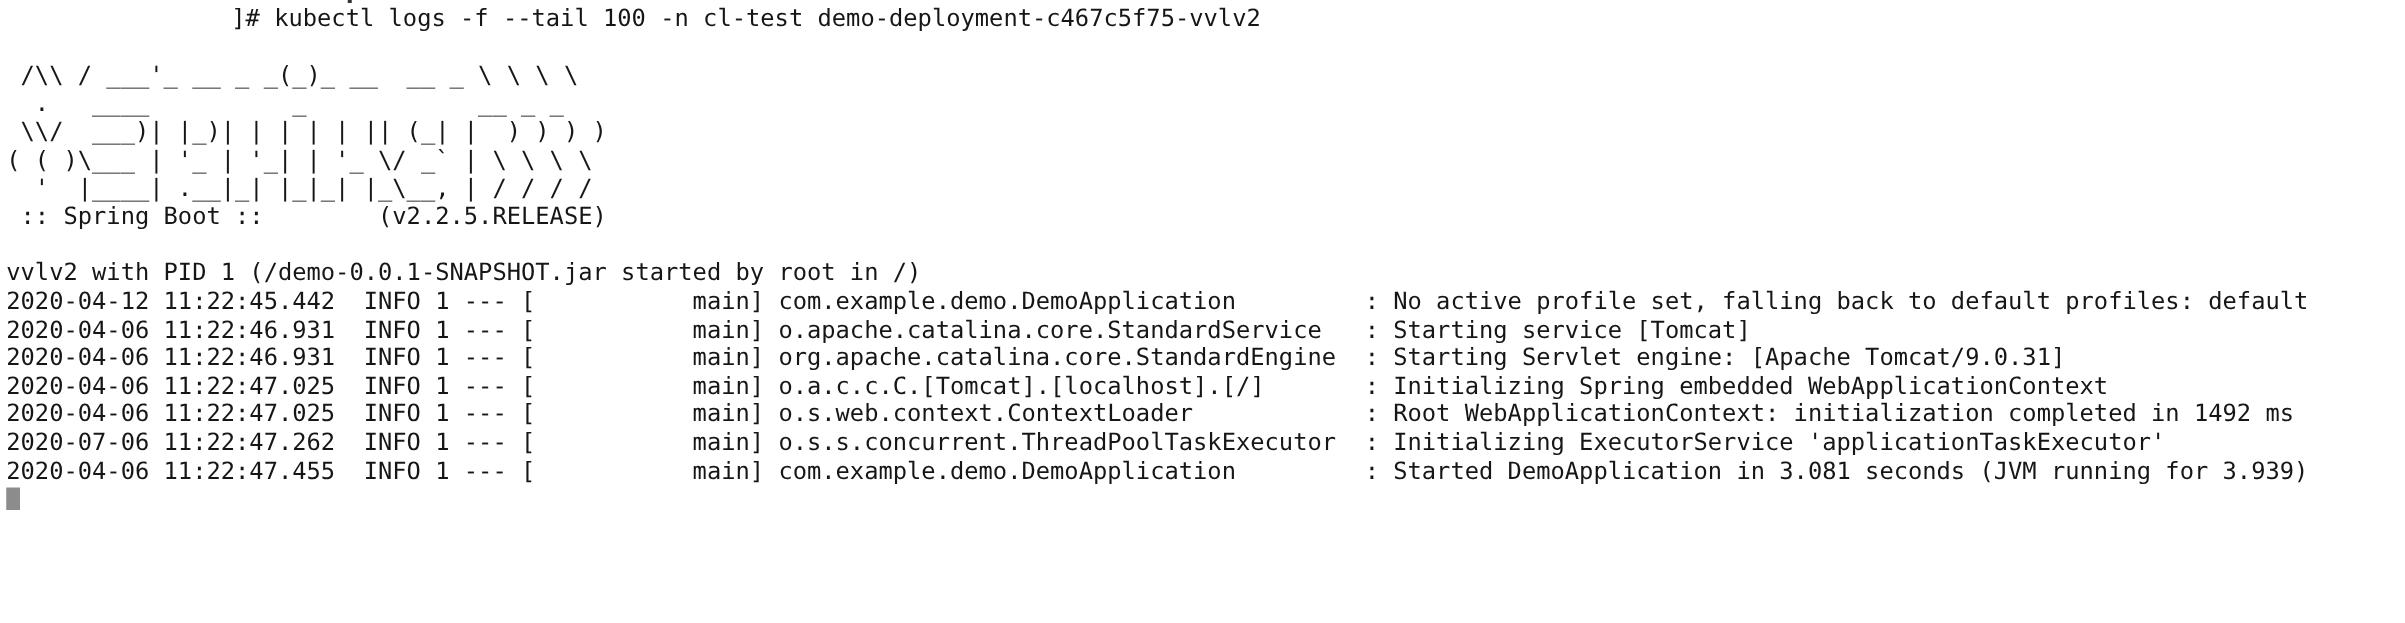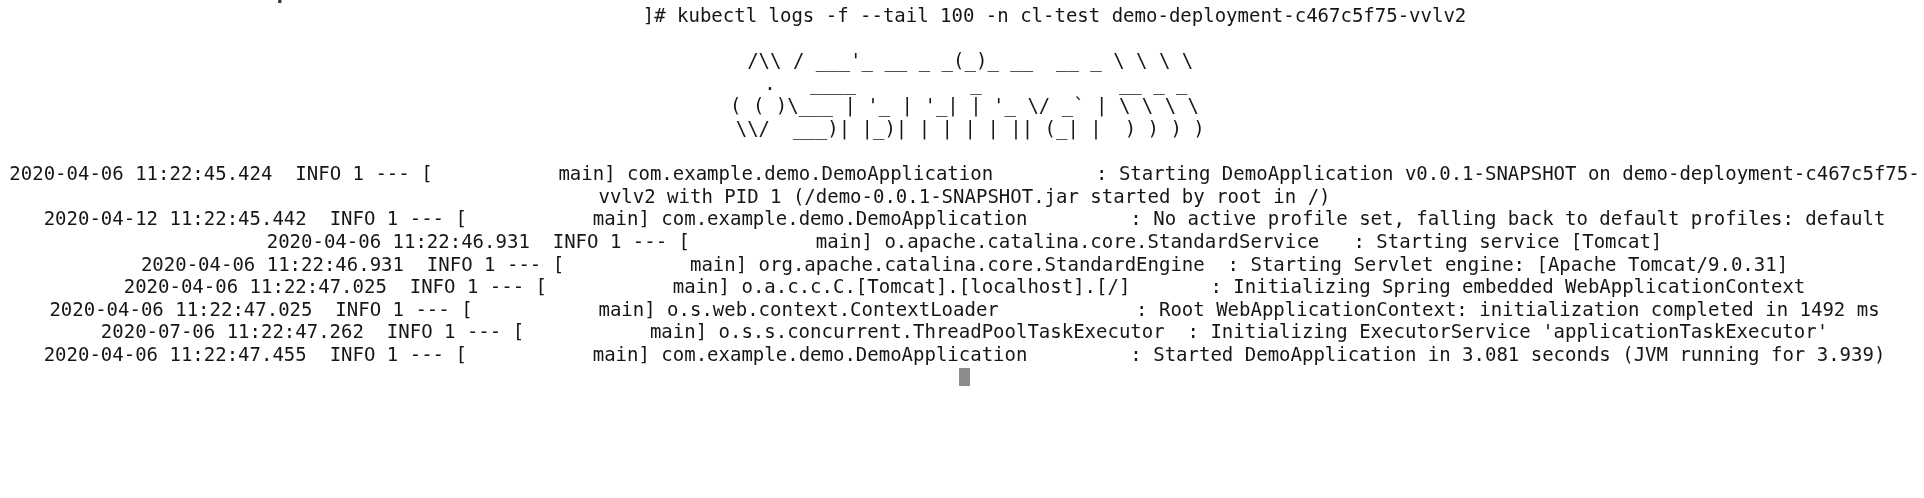--- a/index.html
+++ b/index.html
@@ -17,21 +17,20 @@
     width: 1924px;
     height: 498px;
     box-sizing: border-box;
     padding: 4px 0 0 5px;
     background: var(--bg, #ffffff);
     color: var(--fg, #161616);
     font-family: "DejaVu Sans Mono", "Liberation Mono", monospace;
     font-size: 19px;
     line-height: 22.6px;
     overflow: hidden;
-    text-align: center;
   }
   .line {
     height: 22.6px;
     white-space: pre;
   }
   .command-line {
     padding-left: 180px;
   }
   .frag {
     position: absolute;
@@ -59,27 +58,28 @@
     <span class="frag frag-1">˘</span>
     <span class="frag frag-2">.</span>
   </div>
 
   <div class="line command-line"><span>]# kubectl logs -f --tail 100 -n cl-test demo-deployment-c467c5f75-vvlv2</span></div>
 
   <div id="banner">
       <div class="line"></div>
       <div class="line"> /\\ / ___'_ __ _ _(_)_ __  __ _ \ \ \ \</div>
       <div class="line">  .   ____          _            __ _ _</div>
+      <div class="line"> \\/  ___)| |_)| | | | | || (_| |  ) ) ) )</div>
       <div class="line">( ( )\___ | '_ | '_| | '_ \/ _` | \ \ \ \</div>
-      <div class="line"> \\/  ___)| |_)| | | | | || (_| |  ) ) ) )</div>
+      <div class="line">  '  |____| .__|_| |_|_| |_\__, | / / / /</div>
+      <div class="line"> :: Spring Boot ::        (v2.2.5.RELEASE)</div>
       <div class="line"></div>
     </div>
 
   <div id="logs">
-      <div class="line">2020-04-06 11:22:45.424  INFO 1 --- [           main] com.example.demo.DemoApplication         : Starting DemoApplication v0.0.1-SNAPSHOT on demo-deployment-c467c5f75-</div>
       <div class="line">vvlv2 with PID 1 (/demo-0.0.1-SNAPSHOT.jar started by root in /)</div>
       <div class="line">2020-04-12 11:22:45.442  INFO 1 --- [           main] com.example.demo.DemoApplication         : No active profile set, falling back to default profiles: default</div>
       <div class="line">2020-04-06 11:22:46.931  INFO 1 --- [           main] o.apache.catalina.core.StandardService   : Starting service [Tomcat]</div>
       <div class="line">2020-04-06 11:22:46.931  INFO 1 --- [           main] org.apache.catalina.core.StandardEngine  : Starting Servlet engine: [Apache Tomcat/9.0.31]</div>
       <div class="line">2020-04-06 11:22:47.025  INFO 1 --- [           main] o.a.c.c.C.[Tomcat].[localhost].[/]       : Initializing Spring embedded WebApplicationContext</div>
       <div class="line">2020-04-06 11:22:47.025  INFO 1 --- [           main] o.s.web.context.ContextLoader            : Root WebApplicationContext: initialization completed in 1492 ms</div>
       <div class="line">2020-07-06 11:22:47.262  INFO 1 --- [           main] o.s.s.concurrent.ThreadPoolTaskExecutor  : Initializing ExecutorService 'applicationTaskExecutor'</div>
       <div class="line">2020-04-06 11:22:47.455  INFO 1 --- [           main] com.example.demo.DemoApplication         : Started DemoApplication in 3.081 seconds (JVM running for 3.939)</div>
     </div>
 

